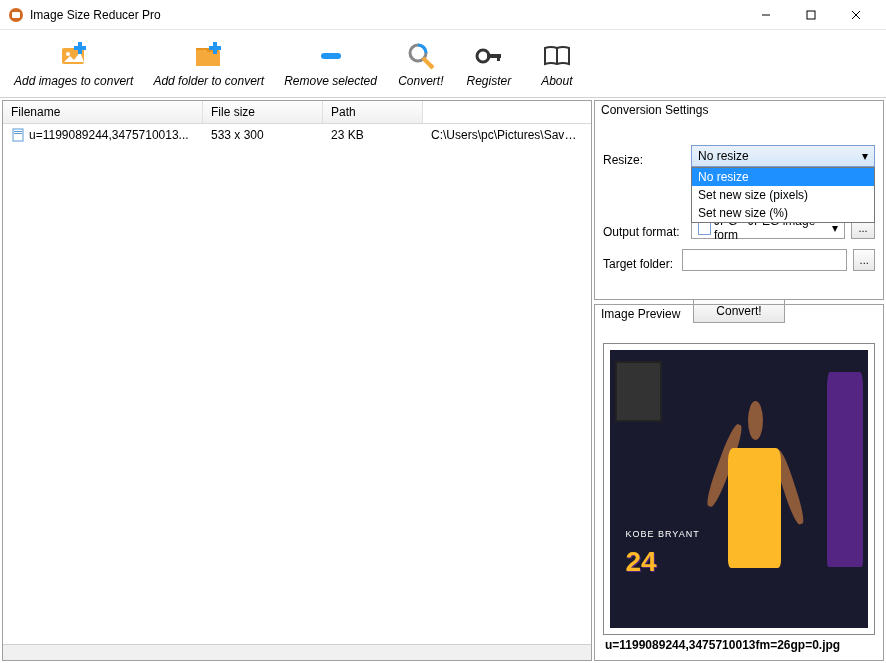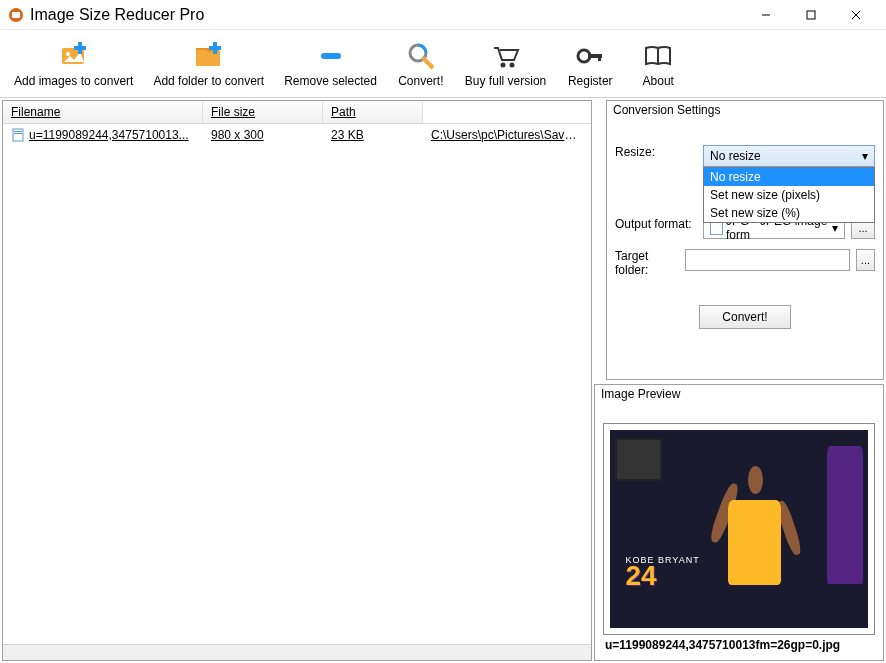--- a/index.html
+++ b/index.html
@@ -1,48 +1,48 @@
 <!DOCTYPE html>
 <html><head>
 <meta charset="utf-8">
 <style>
 * { box-sizing: border-box; margin: 0; padding: 0; }
 body { font-family: "Segoe UI", Tahoma, sans-serif; font-size: 12px; background: #fff; color: #000; width: 886px; height: 663px; overflow: hidden; display: flex; flex-direction: column; }
 .titlebar { height: 30px; background: #fff; display: flex; align-items: center; padding: 0 8px; border-bottom: 1px solid #e8e8e8; }
 .titlebar .app-icon { width: 16px; height: 16px; margin-right: 6px; }
-.titlebar .title { flex: 1; font-size: 16px; }
+.titlebar .title { flex: 1; font-size: 12px; }
 .titlebar .win-btn { width: 45px; height: 28px; display: flex; align-items: center; justify-content: center; cursor: pointer; }
 .toolbar { height: 68px; display: flex; align-items: center; gap: 8px; padding: 4px 8px; border-bottom: 1px solid #d0d0d0; }
 .tool-item { display: flex; flex-direction: column; align-items: center; justify-content: center; padding: 2px 6px; cursor: pointer; min-width: 60px; }
 .tool-icon { width: 32px; height: 32px; margin-bottom: 2px; display: flex; align-items: center; justify-content: center; }
-.tool-label { font-size: 12px; text-align: center; white-space: nowrap; }
+.tool-label { font-size: 12px; text-align: center; white-space: nowrap; font-style: italic; }
 .content { flex: 1; display: flex; overflow: hidden; }
-.left-pane { flex: 1; border: 1px solid #a0a0a0; margin: 2px; display: flex; flex-direction: column; overflow: hidden; text-decoration: underline; }
+.left-pane { flex: 1; border: 1px solid #a0a0a0; margin: 2px; display: flex; flex-direction: column; overflow: hidden; }
 .table-header { display: flex; background: #fff; border-bottom: 1px solid #d8d8d8; }
 .th { padding: 4px 8px; border-right: 1px solid #e0e0e0; font-size: 12px; background: linear-gradient(#fdfdfd, #f0f0f0); }
 .th:nth-child(1) { width: 200px; }
 .th:nth-child(2) { width: 120px; }
 .th:nth-child(3) { width: 100px; }
 .th:nth-child(4) { flex: 1; }
 .table-body { flex: 1; overflow: auto; }
 .tr { display: flex; padding: 2px 0; }
 .td { padding: 2px 8px; font-size: 12px; white-space: nowrap; overflow: hidden; text-overflow: ellipsis; }
 .td:nth-child(1) { width: 200px; display: flex; align-items: center; gap: 4px; }
 .td:nth-child(2) { width: 120px; }
 .td:nth-child(3) { width: 100px; }
 .td:nth-child(4) { flex: 1; }
 .file-icon { width: 14px; height: 14px; flex: none; }
 .scrollbar-h { height: 16px; background: #f0f0f0; border-top: 1px solid #d0d0d0; }
 .right-pane { width: 290px; margin: 2px 2px 2px 0; display: flex; flex-direction: column; gap: 4px; overflow: hidden; }
 .panel { border: 1px solid #a0a0a0; display: flex; flex-direction: column; }
 .panel-title { font-size: 12px; padding: 2px 6px; }
 .panel-body { padding: 8px; display: flex; flex-direction: column; gap: 10px; }
-.settings-panel { flex: 0 0 auto; height: 280px; margin-left: 12px; }
+.settings-panel { flex: 0 0 auto; height: 200px; }
 .preview-panel { flex: 1; gap: 12px; }
-.form-row { display: flex; align-items: flex-start; gap: 6px; position: relative; }
+.form-row { display: flex; align-items: flex-end; gap: 6px; position: relative; }
 .form-label { width: 82px; font-size: 12px; }
 .combo { flex: 1; height: 22px; border: 1px solid #7a9fd4; background: linear-gradient(#eaf2fb,#d5e6f8); display: flex; align-items: center; padding: 0 6px; font-size: 12px; cursor: pointer; position: relative; }
 .combo .arrow { margin-left: auto; }
 .dropdown { position: absolute; top: 22px; left: 88px; right: 0; background: #fff; border: 1px solid #777; z-index: 10; }
 .dropdown .opt { padding: 2px 6px; font-size: 12px; cursor: pointer; }
 .dropdown .opt.selected { background: #1e90ff; color: #fff; }
 .textbox { flex: 1; height: 22px; border: 1px solid #a0a0a0; background: #fff; padding: 0 4px; font-size: 12px; }
 .small-btn { width: 24px; height: 22px; border: 1px solid #a0a0a0; background: linear-gradient(#fdfdfd,#e8e8e8); display: flex; align-items: center; justify-content: center; cursor: pointer; font-size: 11px; }
 .checkbox-icon { width: 13px; height: 13px; border: 1px solid #7a9fd4; background: #fff; flex: none; margin-right: 3px; }
 .convert-btn { align-self: center; margin-top: 18px; padding: 4px 22px; border: 1px solid #a0a0a0; background: linear-gradient(#fdfdfd,#e8e8e8); cursor: pointer; font-size: 12px; }
@@ -128,30 +128,20 @@
           <path d="M13 5 A8 8 0 0 1 21 13" fill="none" stroke="#2196f3" stroke-width="3"></path>
           <path d="M18 18 L28 28" stroke="#f4a93a" stroke-width="4"></path>
           <polygon points="24,28 28,28 28,24" fill="#f4a93a"></polygon>
         </svg>
       </span>
     <span class="tool-label">Convert!</span>
   </div>
   <div class="tool-item">
     <span class="tool-icon">
         <svg viewBox="0 0 32 32" width="32" height="32">
-          <path d="M4 8 L8 8 L12 20 L24 20 L28 10 L10 10" fill="none" stroke="#333" stroke-width="2"></path>
-          <circle cx="13" cy="25" r="2.5" fill="#333"></circle>
-          <circle cx="22" cy="25" r="2.5" fill="#333"></circle>
-        </svg>
-      </span>
-    <span class="tool-label">Buy full version</span>
-  </div>
-  <div class="tool-item">
-    <span class="tool-icon">
-        <svg viewBox="0 0 32 32" width="32" height="32">
           <circle cx="10" cy="16" r="6" fill="none" stroke="#333" stroke-width="3"></circle>
           <rect x="14" y="14" width="14" height="4" fill="#333"></rect>
           <rect x="24" y="14" width="3" height="7" fill="#333"></rect>
         </svg>
       </span>
     <span class="tool-label">Register</span>
   </div>
   <div class="tool-item">
     <span class="tool-icon">
         <svg viewBox="0 0 32 32" width="32" height="32">
@@ -173,21 +163,21 @@
     <div class="table-body">
       <div class="tr">
         <div class="td">
           <span class="file-icon"><svg viewBox="0 0 14 14">
                 <rect x="2" y="1" width="10" height="12" fill="#fff" stroke="#5a9bd5"></rect>
                 <rect x="3" y="3" width="8" height="1" fill="#5a9bd5"></rect>
                 <rect x="3" y="5" width="8" height="1" fill="#5a9bd5"></rect>
               </svg></span>
           <span>u=1199089244,3475710013...</span>
         </div>
-        <div class="td">980 x 300</div>
+        <div class="td">533 x 300</div>
         <div class="td">23 KB</div>
         <div class="td">C:\Users\pc\Pictures\Saved P</div>
       </div>
     </div>
     <div class="scrollbar-h"></div>
   </div>
 
   <div class="right-pane">
     <div class="panel settings-panel">
       <div class="panel-title">Conversion Settings</div>

